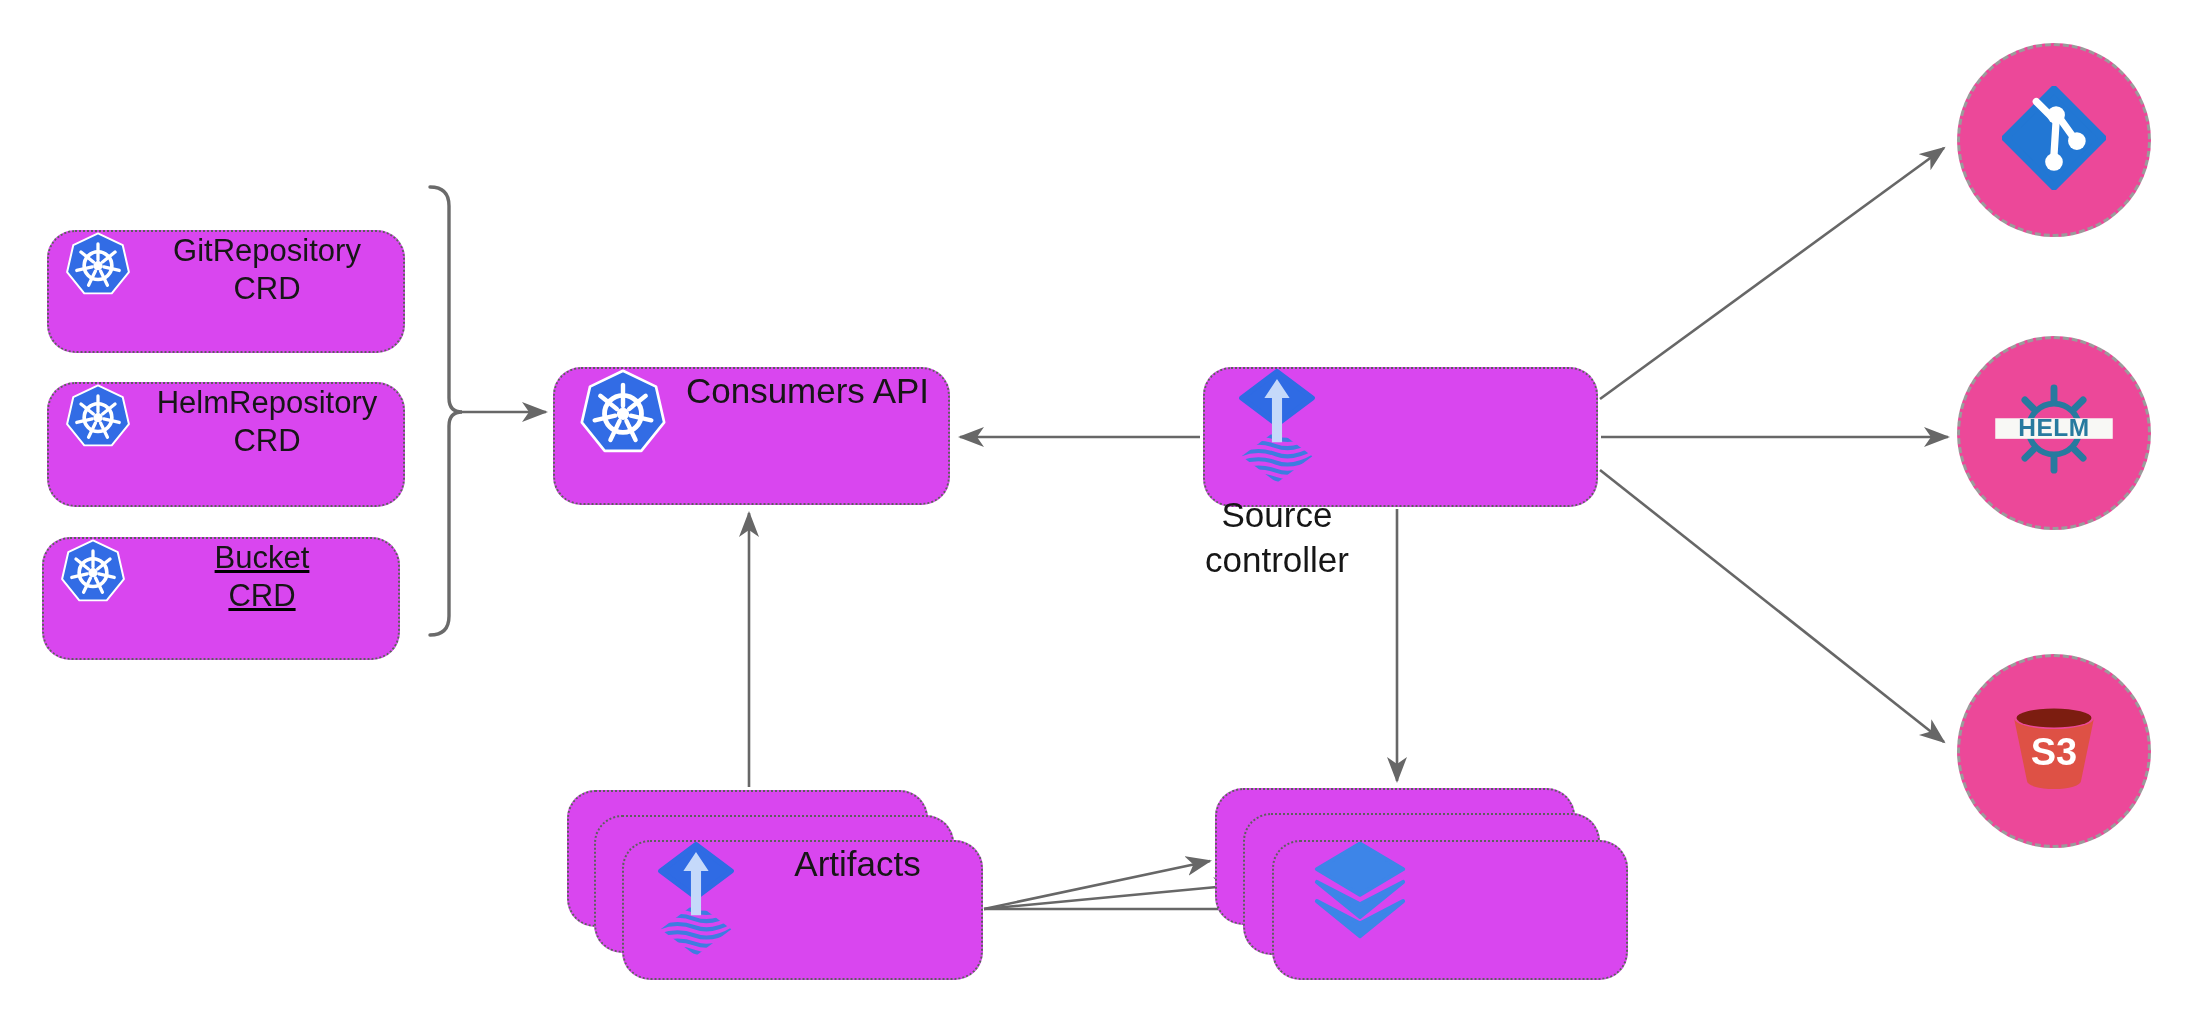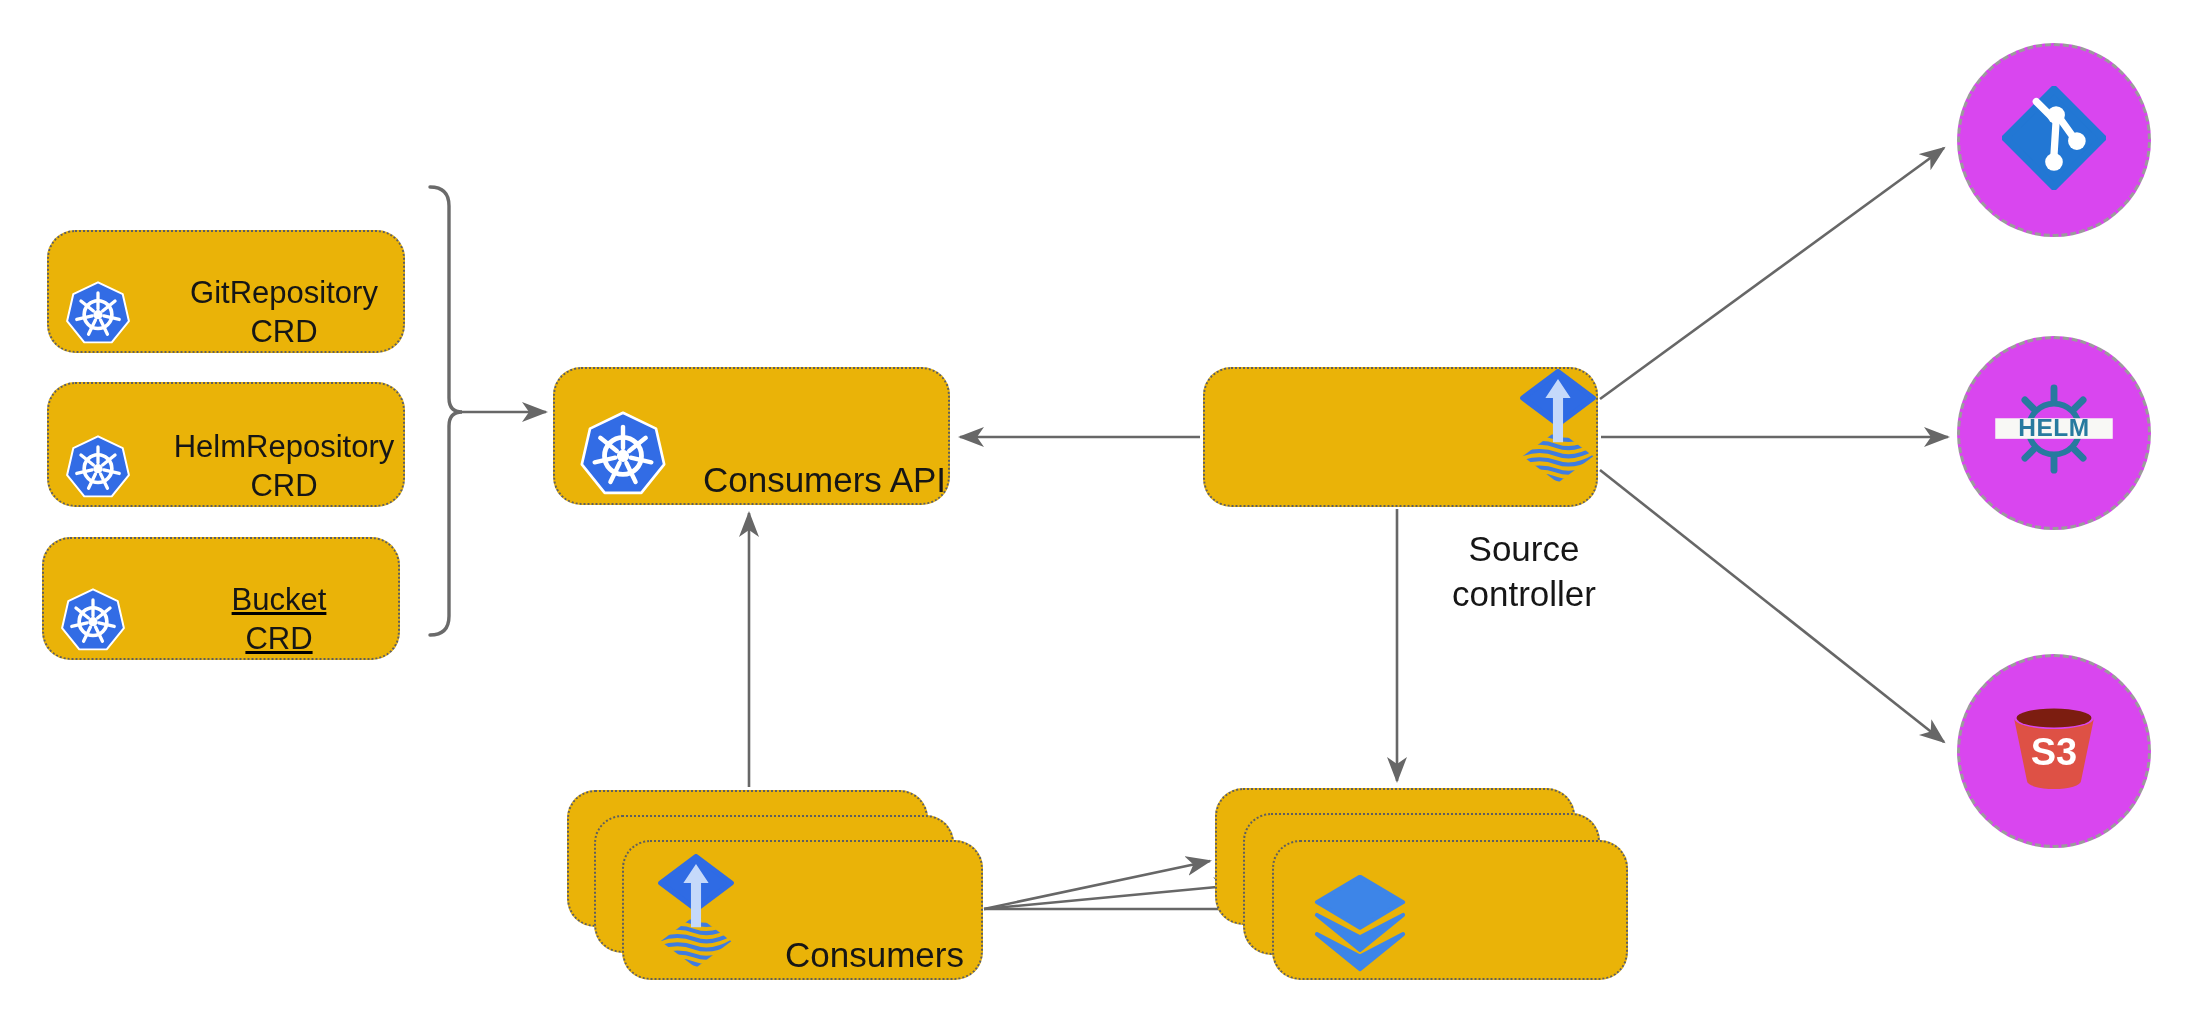--- a/index.html
+++ b/index.html
@@ -6,36 +6,36 @@
   .canvas{
     position:relative;
     width:2196px;height:1030px;
     background:#ffffff;
     font-family:"Liberation Sans", sans-serif;
     overflow:hidden;
   }
   svg.overlay{position:absolute;left:0;top:0;width:2196px;height:1030px;}
   .node{
     position:absolute;box-sizing:border-box;
-    background:#eab308;
+    background:#d946ef;
     border:2.5px dotted #5f5f5f;
     border-radius:28px;
-    display:flex;align-items:flex-end;gap:34px;
+    display:flex;align-items:flex-start;
   }
   .node .label{flex:1;text-align:center;color:#161616;}
   .crd .label{font-size:31px;line-height:1.24;font-weight:400;}
   .big-label{font-size:35px;line-height:1.28;}
   .crd .icon{margin-left:16px;}
   .apibox .icon{margin-left:24px;}
   .fluxbox .icon{margin-left:34px;}
   .layersbox .icon{margin-left:38px;}
   .circle{
     position:absolute;box-sizing:border-box;
     width:194px;height:194px;border-radius:50%;
-    background:#d946ef;
+    background:#ec4899;
     border:3px dashed #9b9b9b;
     display:flex;align-items:center;justify-content:center;
   }
 </style>
 </head>
 <body>
 
 <div class="canvas">
 
   <svg class="overlay">
@@ -175,21 +175,21 @@
             <path d="M-6,126 q32,-16 64,-4 q30,11 68,-15"></path>
             <path d="M-6,139 q32,-16 64,-4 q30,11 68,-15"></path>
             <path d="M-6,152 q32,-16 64,-4 q30,11 68,-15"></path>
             <path d="M-6,165 q32,-16 64,-4 q30,11 68,-15"></path>
             <path d="M-6,178 q32,-16 64,-4 q30,11 68,-15"></path>
             <path d="M-6,191 q32,-16 64,-4 q30,11 68,-15"></path>
           </g>
           <polygon points="60,16 80,46 68,46 68,116 52,116 52,46 40,46" fill="#c5d9fa"></polygon>
         </svg>
       </span>
-      <span class="label big-label">Consumers</span>
+      <span class="label big-label">Artifacts</span>
     </div>
   </div>
 
   <div>
     <div class="node" style="left:1215px;top:788px;width:360px;height:137px;"></div>
     <div class="node" style="left:1243px;top:813px;width:357px;height:142px;"></div>
     <div class="node layersbox" style="left:1272px;top:840px;width:356px;height:140px;">
       <span class="icon">
         <svg width="96" height="99" viewBox="0 0 120 124">
           <g fill="#3d85e8" stroke="#3d85e8" stroke-width="5" stroke-linejoin="round">

